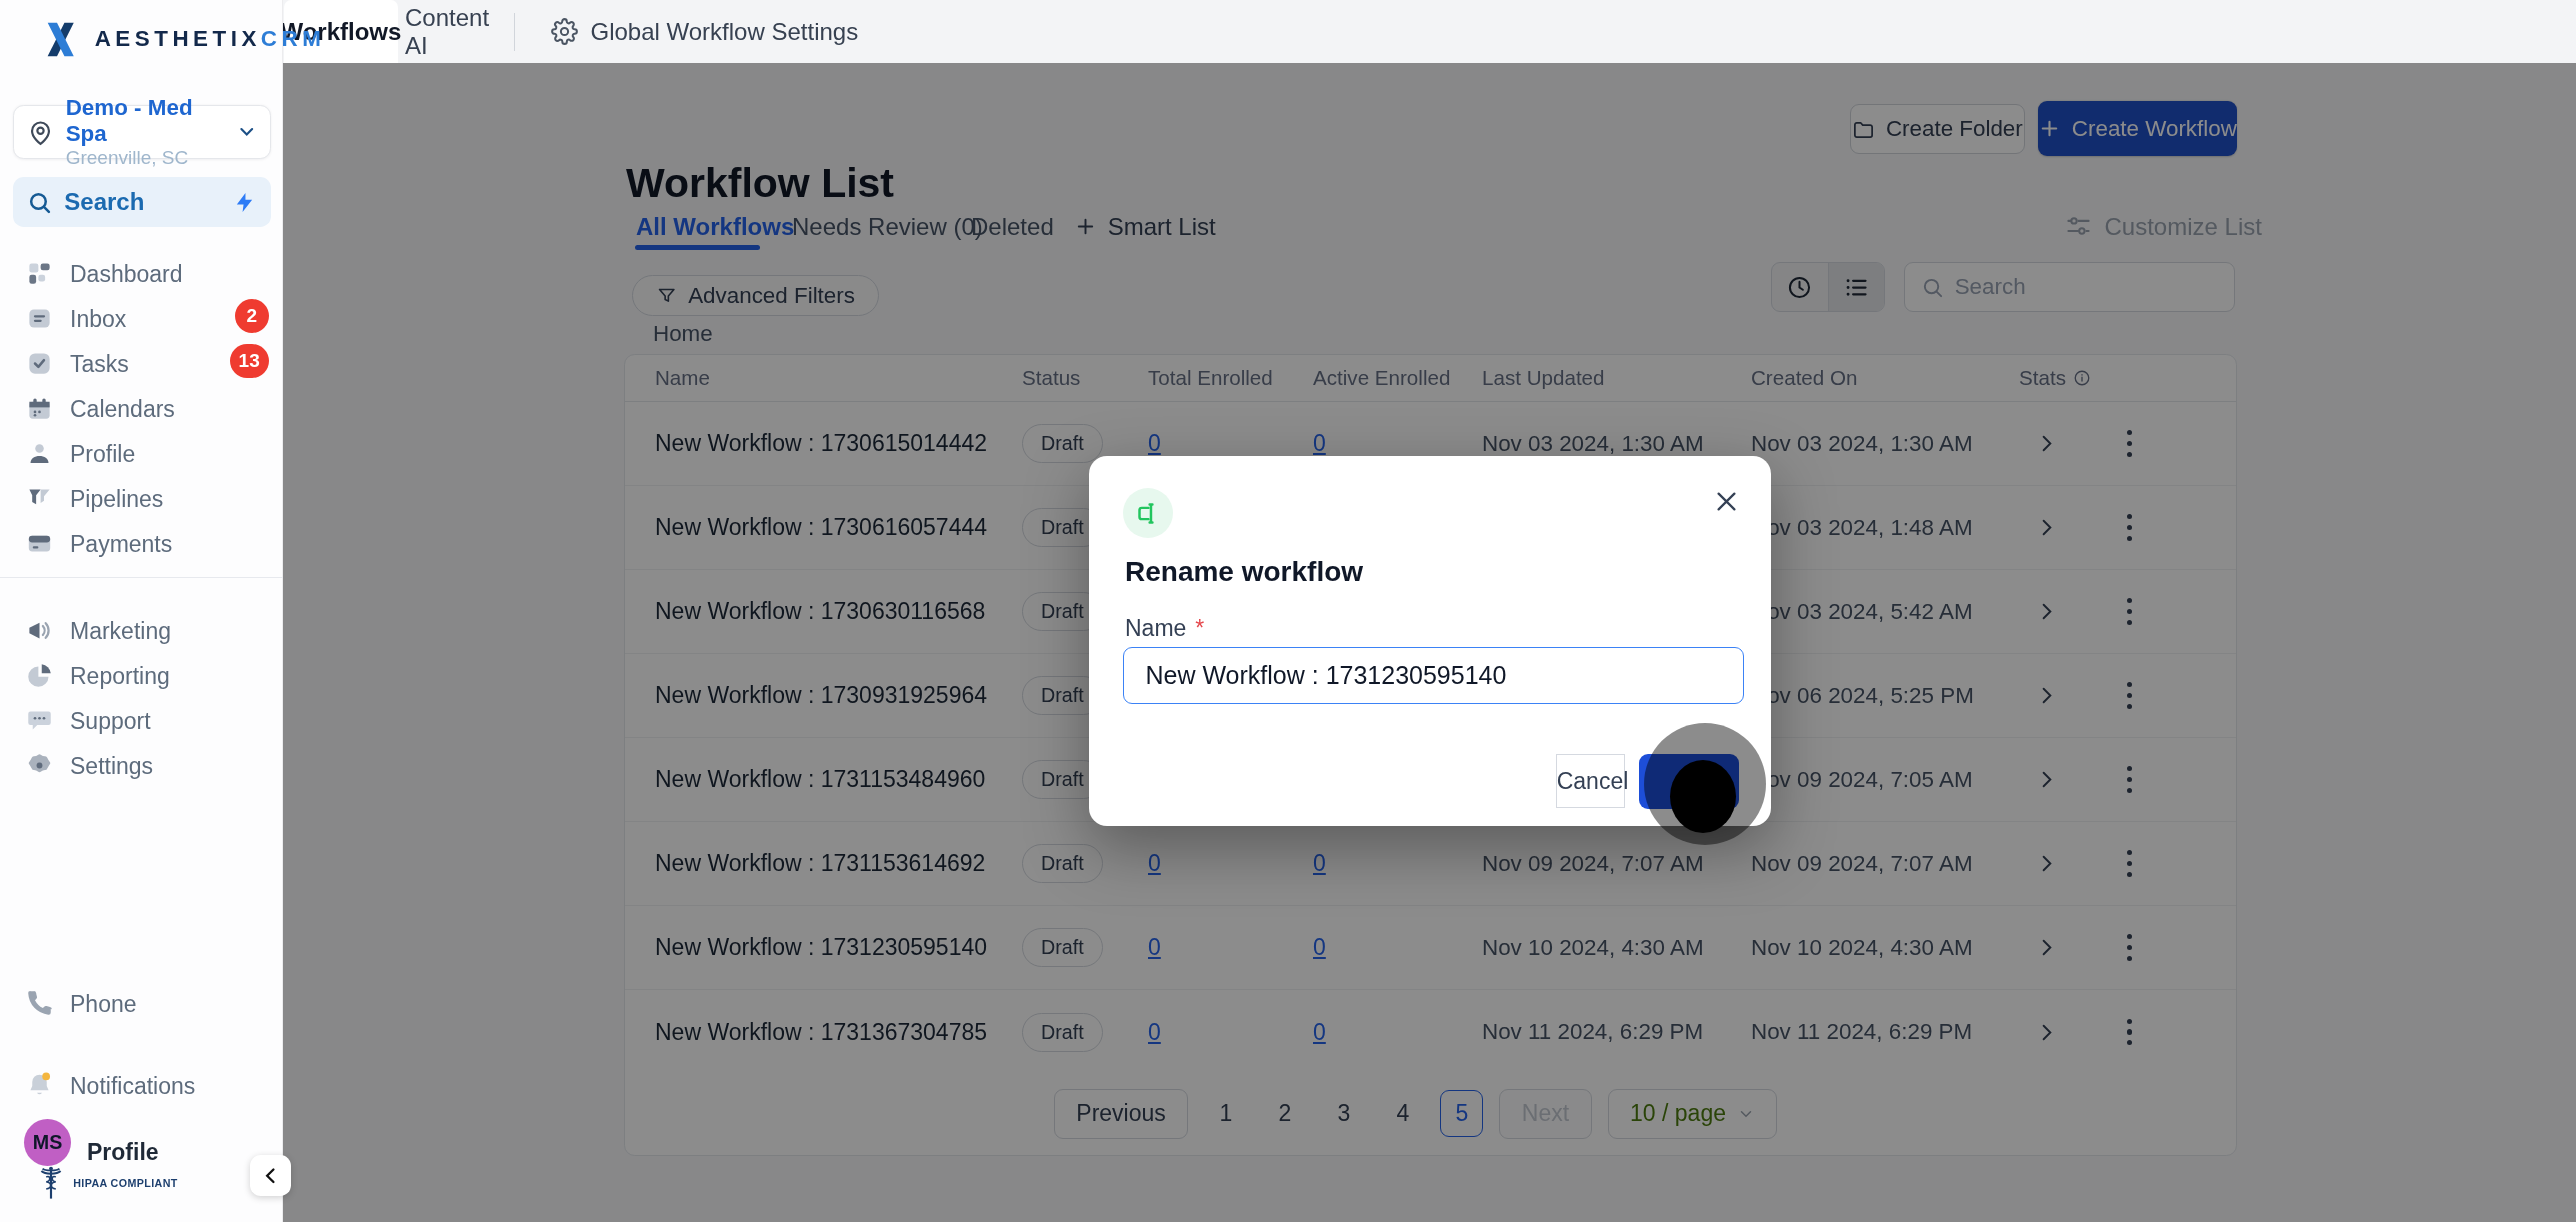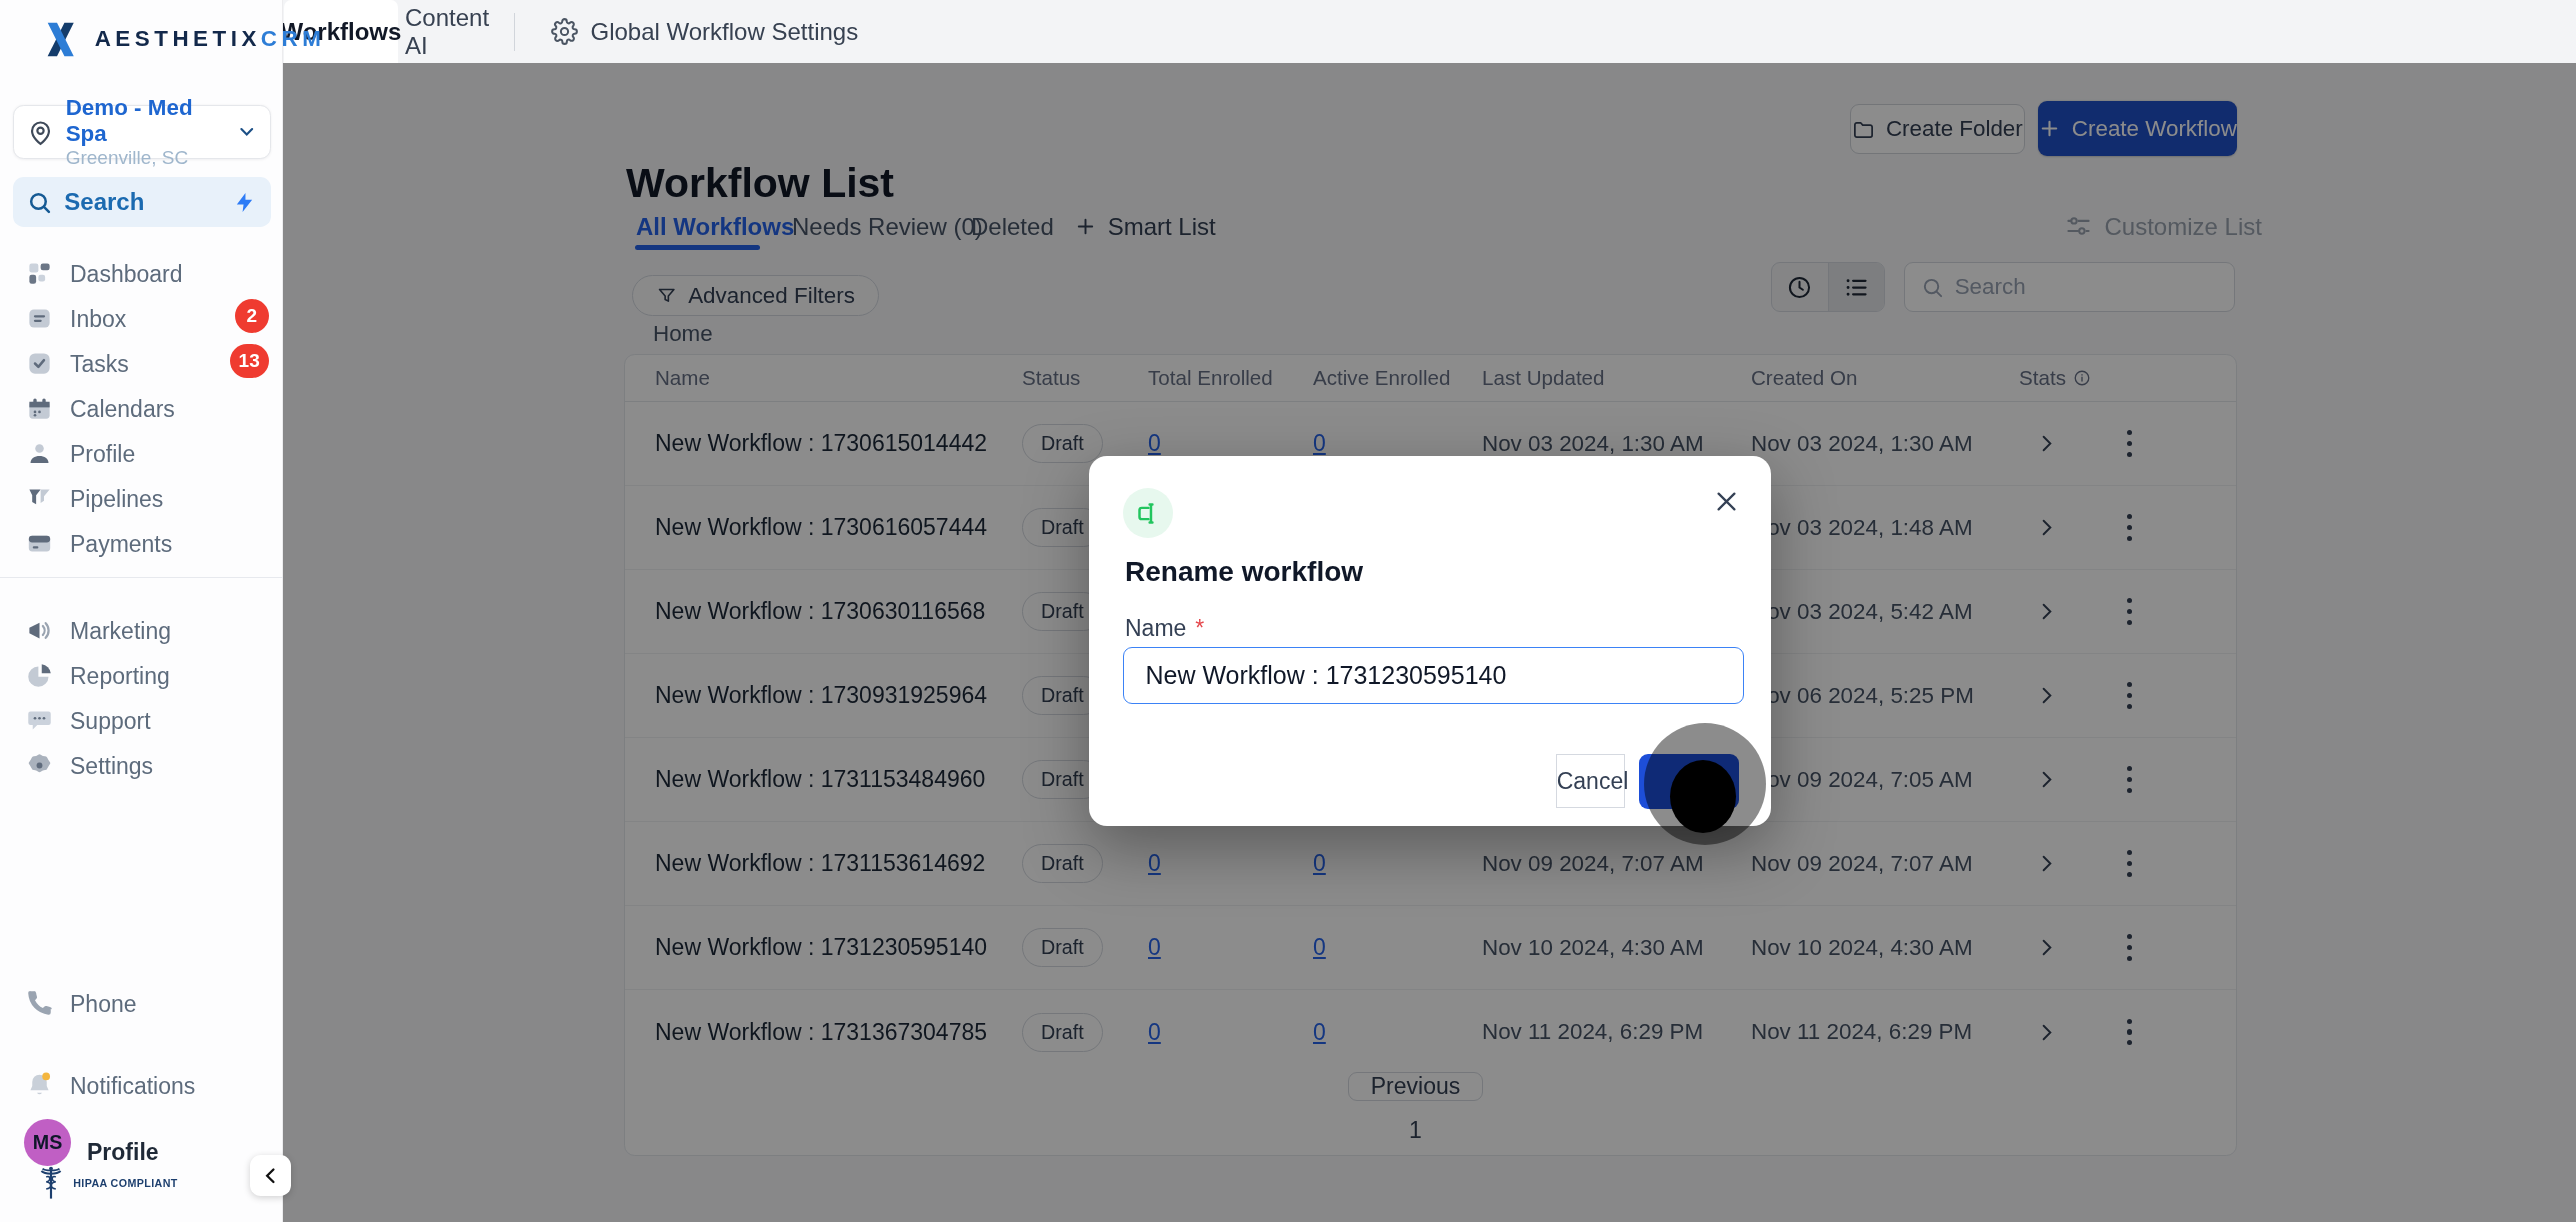--- a/index.html
+++ b/index.html
@@ -97,21 +97,21 @@
     padding:0 18px; border:0.9px solid #d5d9e0; border-radius:19.7px; font-size:19.7px; color:#344054;
     background:#fff; }
   .num-link { color:#2563eb; text-decoration:underline; font-size:23px; }
   .cell-date { color:#475467; font-size:22.4px; }
   .row-chevron { color:#344054; padding-left:16px; }
   .kebab { display:flex; flex-direction:column; gap:5.4px; width:5.4px; margin-left:27px; }
   .kebab i { width:5.4px; height:5.4px; border-radius:50%; background:#344054; }
 
   
   #pagination { position:absolute; left:0; bottom:0; width:100%; height:83px; display:flex;
-    align-items:center; justify-content:space-between; gap:16px; padding-right:30px;flex-direction:column; }
+    align-items:center; justify-content:center; gap:16px; padding-right:30px; }
   .pg-btn { height:50px; padding:0 21.5px; border:0.9px solid #d5d9e0; border-radius:9px;
     background:#fff; font-size:23px; color:#344054; display:flex; align-items:center; }
   .pg-num { width:43px; height:47px; display:flex; align-items:center; justify-content:center;
     font-size:23px; color:#344054; border-radius:9px; }
   .pg-num.active { border:1.8px solid #2563eb; color:#2563eb; }
   .pg-btn.disabled { color:#c3c9d2; background:#fcfcfd; }
   #page-size { gap:10.7px; color:#4d7c0f; }
 
   
   #overlay { position:absolute; left:283px; top:63px; width:2293px; height:1160px;

